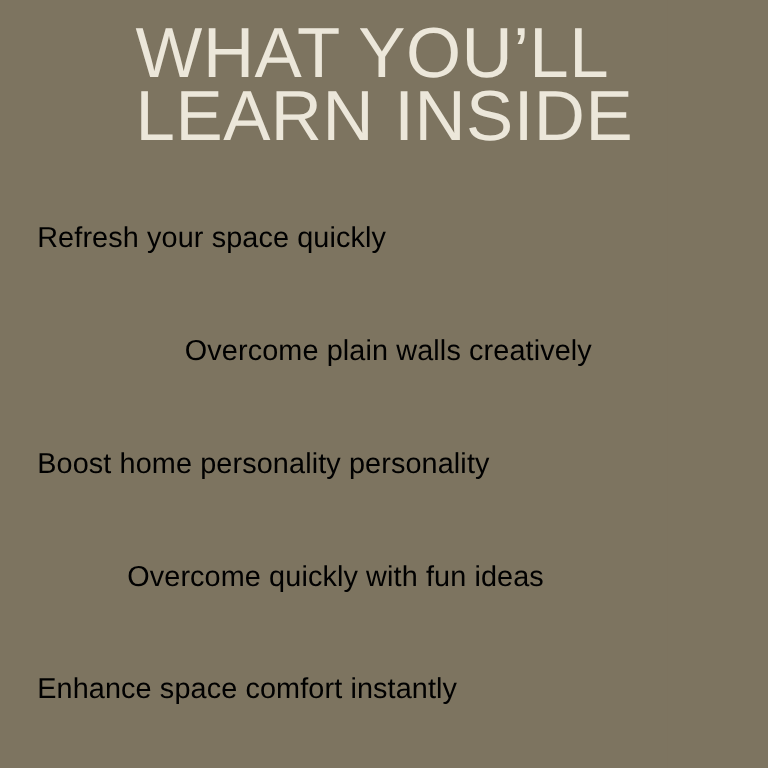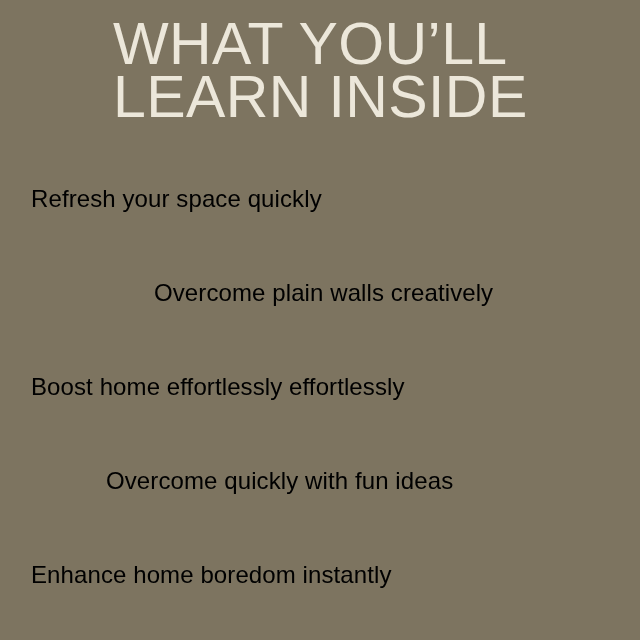--- a/index.html
+++ b/index.html
@@ -85,23 +85,23 @@
   </div>
 
   <ul class="points">
     <li class="point">
       <span class="point-text indent-0">Refresh your space quickly</span>
     </li>
     <li class="point">
       <span class="point-text indent-1">Overcome plain walls creatively</span>
     </li>
     <li class="point">
-      <span class="point-text indent-0">Boost home effortlessly effortlessly</span>
+      <span class="point-text indent-0">Boost home personality personality</span>
     </li>
     <li class="point">
       <span class="point-text indent-2">Overcome quickly with fun ideas</span>
     </li>
     <li class="point">
-      <span class="point-text indent-0">Enhance home boredom instantly</span>
+      <span class="point-text indent-0">Enhance space comfort instantly</span>
     </li>
   </ul>
 
 </div>
 
 </body></html>

